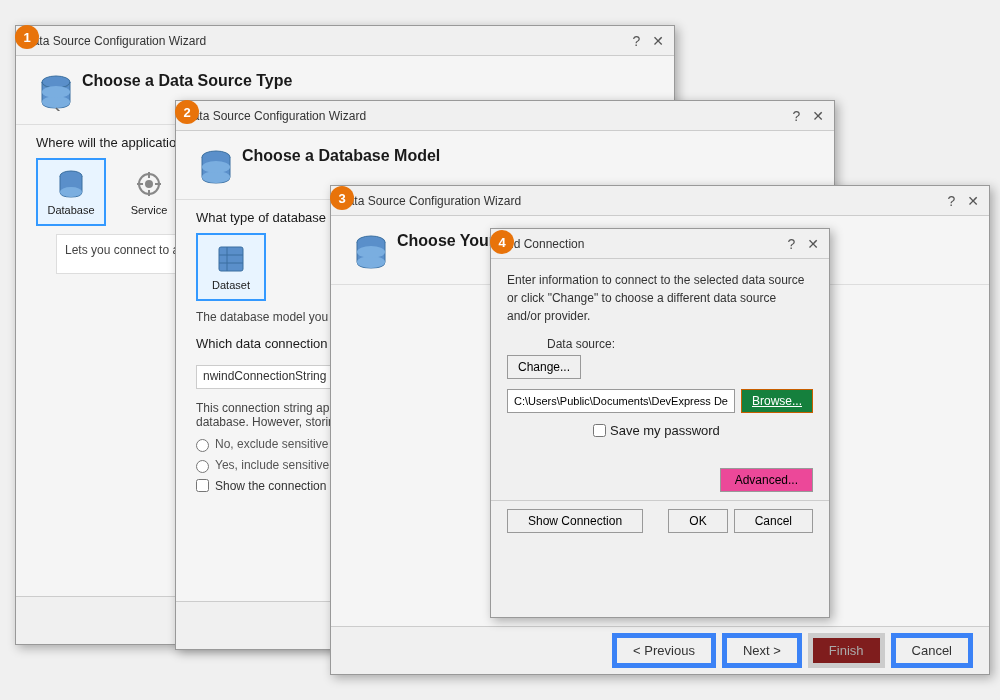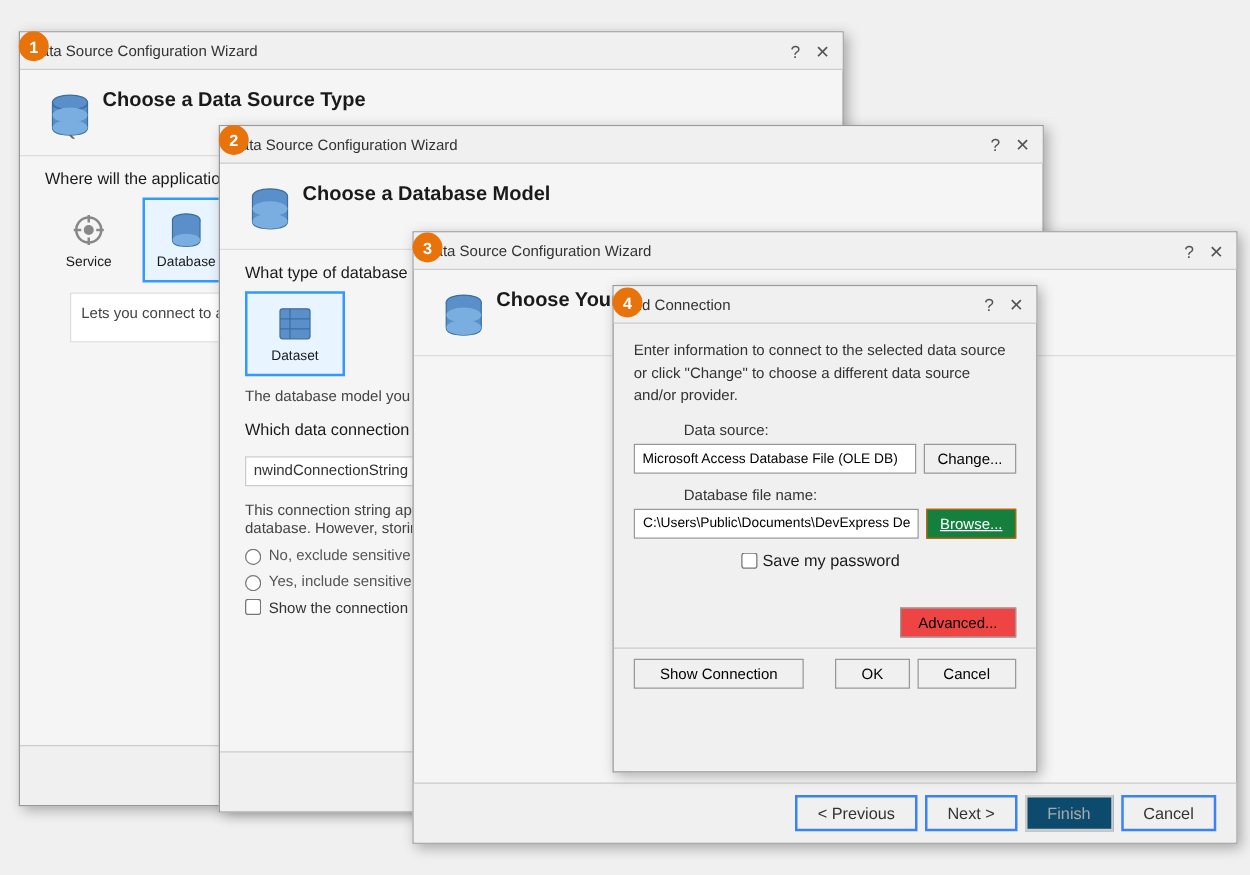--- a/index.html
+++ b/index.html
@@ -169,44 +169,44 @@
       border-top: 1px solid #ccc;
       display: flex;
       align-items: center;
       justify-content: flex-end;
       padding: 0 16px;
       gap: 6px;
     }
 
     .wizard-btn {
       padding: 5px 16px;
-      border: 2px solid #3b82f6;
+      border: 5px solid #3b82f6;
       background: #f0f0f0;
       cursor: pointer;
       font-size: 13px;
       color: #333;
       min-width: 70px;
     }
 
     .wizard-btn:disabled {
       color: #aaa;
       border-color: #ccc;
       cursor: default;
-      background: #0c4a6e;
+      background: #7f1d1d;
     }
 
     .d2-type-item {
       display: flex;
       flex-direction: column;
       align-items: center;
       gap: 4px;
       padding: 8px;
       border: 2px solid transparent;
       cursor: pointer;
-      width: 80px;
+      width: 70px;
     }
 
     .d2-type-item.selected {
       border-color: #3399ff;
       background: #e8f4ff;
     }
 
     
     .ac-body {
       padding: 12px 16px;
@@ -304,21 +304,21 @@
 
     .ac-footer {
       padding: 8px 16px;
       display: flex;
       justify-content: flex-end;
     }
 
     .ac-advanced-btn {
       padding: 4px 14px;
       border: 1px solid #999;
-      background: #ef4444;
+      background: #ec4899;
       cursor: pointer;
       font-size: 12px;
     }
 
     .ac-bottom-bar {
       border-top: 1px solid #ccc;
       padding: 8px 16px;
       display: flex;
       gap: 6px;
       justify-content: space-between;
@@ -405,39 +405,39 @@
         <line x1="19" y1="35" x2="26" y2="42" stroke="#666" stroke-width="1.5"></line>
         <circle cx="28" cy="44" r="3" fill="#888"></circle>
       </svg>
     </div>
     <span class="dialog-header-title">Choose a Data Source Type</span>
   </div>
   <div style="padding:10px 20px 6px;">
     <div class="section-label">Where will the application get data from?</div>
     <div style="display:flex;gap:8px;margin-top:8px;">
 
+      <div class="d1-icon-item selected">
+        <svg width="32" height="32" viewBox="0 0 32 32">
+          <ellipse cx="16" cy="8" rx="11" ry="5" fill="#5a8fca" stroke="#3a6fa0" stroke-width="1"></ellipse>
+          <path d="M5 8 L5 24 Q5 29 16 29 Q27 29 27 24 L27 8" fill="#5a8fca" stroke="#3a6fa0" stroke-width="1"></path>
+          <ellipse cx="16" cy="24" rx="11" ry="5" fill="#7aaee0"></ellipse>
+        </svg>
+        <span style="font-size:11px;">Database</span>
+      </div>
+
       <div class="d1-icon-item">
         <svg width="32" height="32" viewBox="0 0 32 32">
           <circle cx="16" cy="16" r="10" fill="none" stroke="#888" stroke-width="2"></circle>
           <circle cx="16" cy="16" r="4" fill="#888"></circle>
           <line x1="16" y1="4" x2="16" y2="10" stroke="#888" stroke-width="2"></line>
           <line x1="16" y1="22" x2="16" y2="28" stroke="#888" stroke-width="2"></line>
           <line x1="4" y1="16" x2="10" y2="16" stroke="#888" stroke-width="2"></line>
           <line x1="22" y1="16" x2="28" y2="16" stroke="#888" stroke-width="2"></line>
         </svg>
         <span style="font-size:11px;">Service</span>
-      </div>
-
-      <div class="d1-icon-item selected">
-        <svg width="32" height="32" viewBox="0 0 32 32">
-          <ellipse cx="16" cy="8" rx="11" ry="5" fill="#5a8fca" stroke="#3a6fa0" stroke-width="1"></ellipse>
-          <path d="M5 8 L5 24 Q5 29 16 29 Q27 29 27 24 L27 8" fill="#5a8fca" stroke="#3a6fa0" stroke-width="1"></path>
-          <ellipse cx="16" cy="24" rx="11" ry="5" fill="#7aaee0"></ellipse>
-        </svg>
-        <span style="font-size:11px;">Database</span>
       </div>
     </div>
     <div class="d1-description">Lets you connect to a database and choose the database objects...</div>
   </div>
   <div class="wizard-bottom">
     <button class="wizard-btn">&lt; Previous</button>
     <button class="wizard-btn">Next &gt;</button>
     <button class="wizard-btn" disabled="">Finish</button>
     <button class="wizard-btn">Cancel</button>
   </div>
@@ -550,25 +550,23 @@
     <div class="titlebar-controls">
       <button class="titlebar-btn">?</button>
       <button class="titlebar-btn">✕</button>
     </div>
   </div>
   <div class="ac-body">
     <p class="ac-description">Enter information to connect to the selected data source or click "Change" to choose a different data source and/or provider.</p>
 
     <div class="ac-field-label">Data source:</div>
     <div class="ac-row">
-      <input class="ac-input" type="text" readonly="" style="font-size: 11px;" value="Microsoft Access Database File (OLE DB)">
       <button class="ac-btn">Change...</button>
     </div>
 
-    <div class="ac-field-label">Database file name:</div>
     <div class="ac-row">
       <input class="ac-input" type="text" style="font-size: 11px;" value="C:\Users\Public\Documents\DevExpress Dem">
       <button class="ac-btn active">Browse...</button>
     </div>
 
 
     <div class="save-pw-row">
       <input type="checkbox" style="">
       <span>Save my password</span>
     </div>

